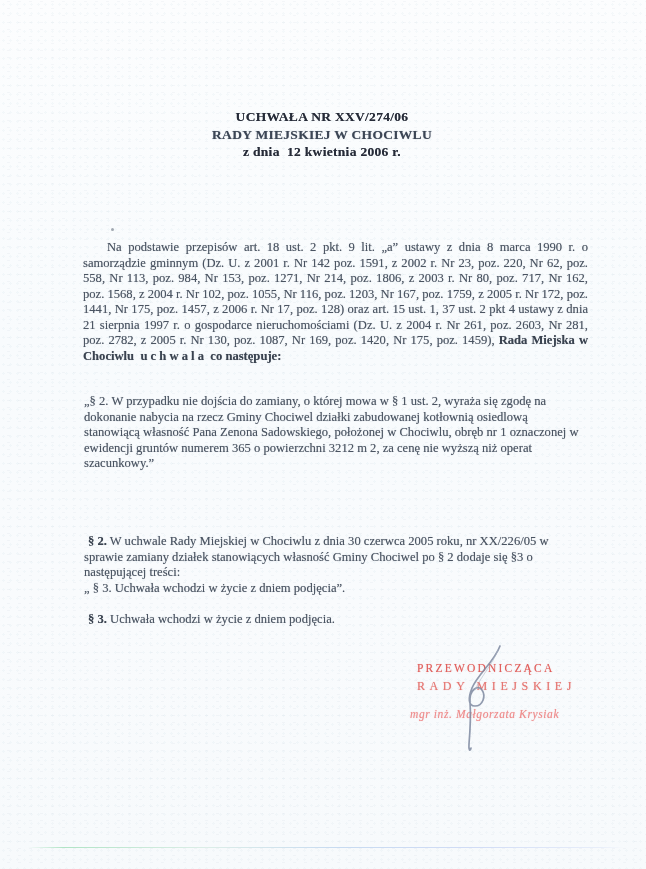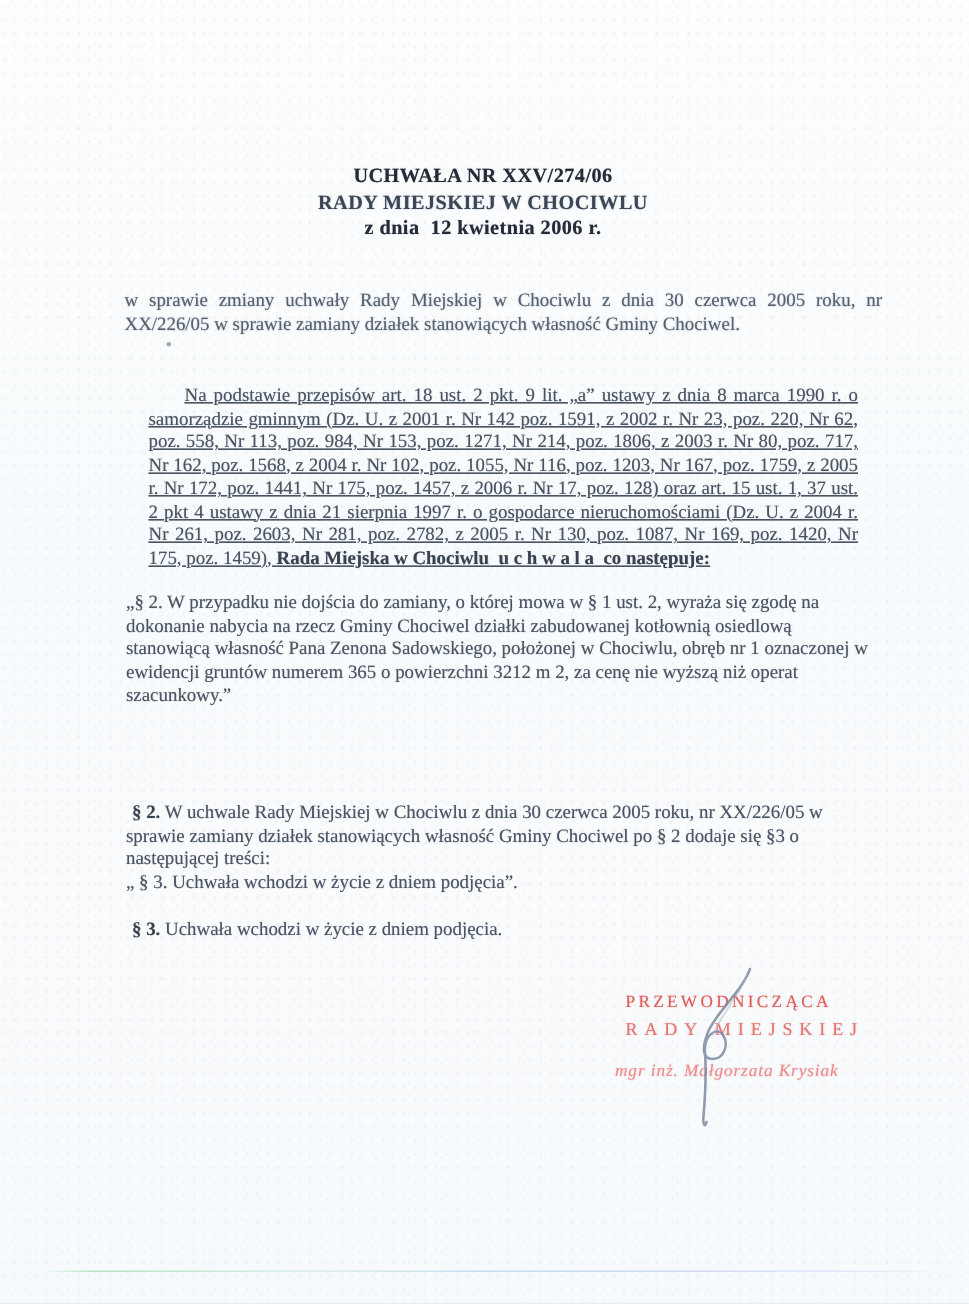--- a/index.html
+++ b/index.html
@@ -23,21 +23,21 @@
   }
   .heading2{color:#3c4655;text-shadow:0 0 .9px rgba(70,90,110,.55);}
   .body-text{
     color:#4a5462;
     font-size:12.6px;line-height:15.5px;
     text-shadow:0 0 .7px rgba(74,84,98,.5);
   }
   .justify{text-align:justify;}
   .subject{left:83px;top:193px;width:505px;color:#56616f;text-shadow:0 0 1px rgba(86,97,111,.55);}
   .legal{left:83px;top:240px;width:505px;}
-  .legal p{margin:16px;text-indent:24px;text-decoration:underline;}
+  .legal p{margin:0;text-indent:24px;}
   .section{left:84px;width:502px;}
   .section p{margin:0;}
   .s1{top:394px;}
   .s2{top:534px;}
   .s3{top:612px;}
   .indent4{text-indent:4px;}
   b.mk{font-weight:bold;color:#39424f;}
   .stamp{
     font-weight:normal;color:#e05d5a;
     text-shadow:0 0 1px rgba(228,100,95,.5);
@@ -61,21 +61,20 @@
 </style>
 </head>
 <body>
 
 <div class="page">
 
   <div class="abs heading" style="top:108px">UCHWAŁA NR XXV/274/06</div>
   <div class="abs heading heading2" style="top:126px">RADY MIEJSKIEJ W CHOCIWLU</div>
   <div class="abs heading" style="top:143px">z dnia&nbsp; 12 kwietnia 2006 r.</div>
 
-  <div class="abs body-text justify subject">w sprawie zmiany uchwały Rady Miejskiej w Chociwlu z dnia 30 czerwca 2005 roku, nr XX/226/05 w sprawie zamiany działek stanowiących własność Gminy Chociwel.</div>
 
   <div class="abs dot-artifact"></div>
 
   <div class="abs body-text justify legal">
     <p>
       <span>Na podstawie przepisów art. 18 ust. 2 pkt. 9 lit. „a” ustawy z dnia 8 marca 1990 r. o samorządzie gminnym (Dz. U. z 2001 r. Nr 142 poz. 1591, z 2002 r. Nr 23, poz. 220, Nr 62, poz. 558, Nr 113, poz. 984, Nr 153, poz. 1271, Nr 214, poz. 1806, z 2003 r. Nr 80, poz. 717, Nr 162, poz. 1568, z 2004 r. Nr 102, poz. 1055, Nr 116, poz. 1203, Nr 167, poz. 1759, z 2005 r. Nr 172, poz. 1441, Nr 175, poz. 1457, z 2006 r. Nr 17, poz. 128) oraz art. 15 ust. 1, 37 ust. 2 pkt 4 ustawy z dnia 21 sierpnia 1997 r. o gospodarce nieruchomościami (Dz. U. z 2004 r. Nr 261, poz. 2603, Nr 281, poz. 2782, z 2005 r. Nr 130, poz. 1087, Nr 169, poz. 1420, Nr 175, poz. 1459), </span><b class="mk">Rada Miejska w Chociwlu &nbsp;u c h w a l a&nbsp; co następuje:</b>
     </p>
   </div>
 
   <div class="abs body-text section s1">

